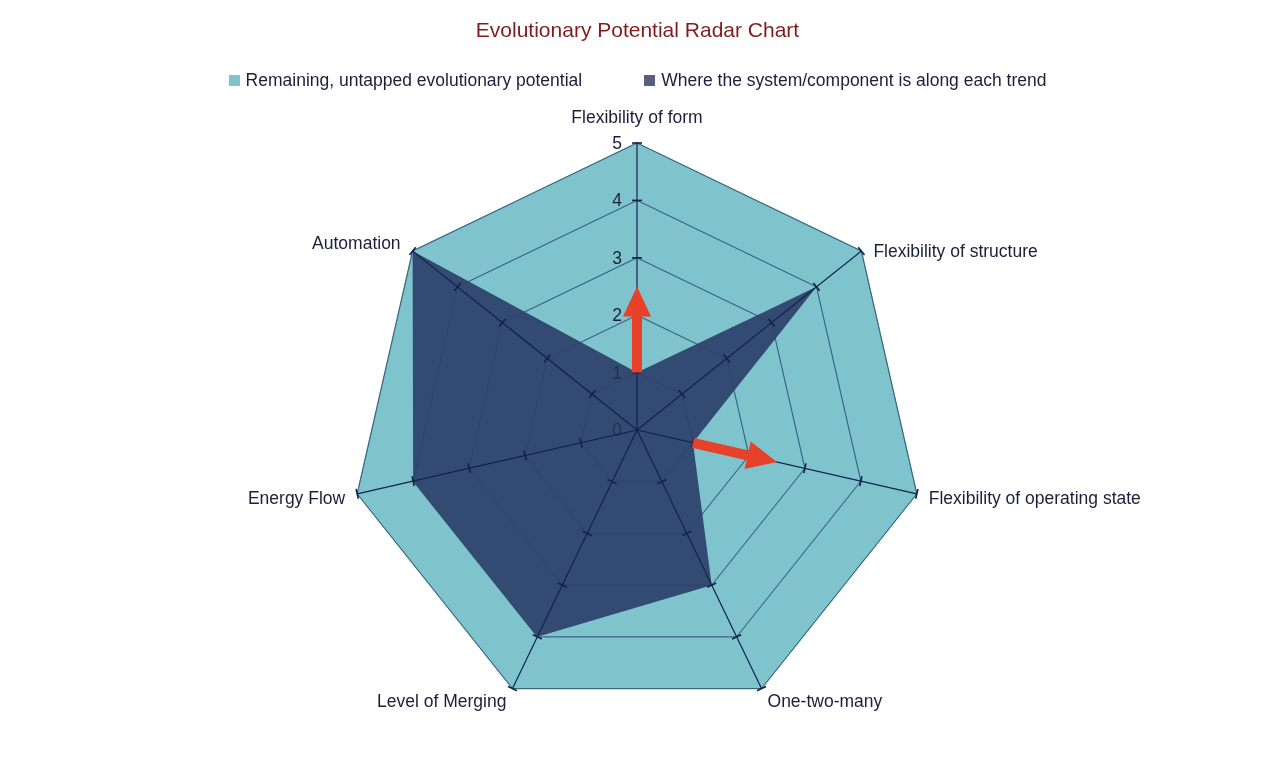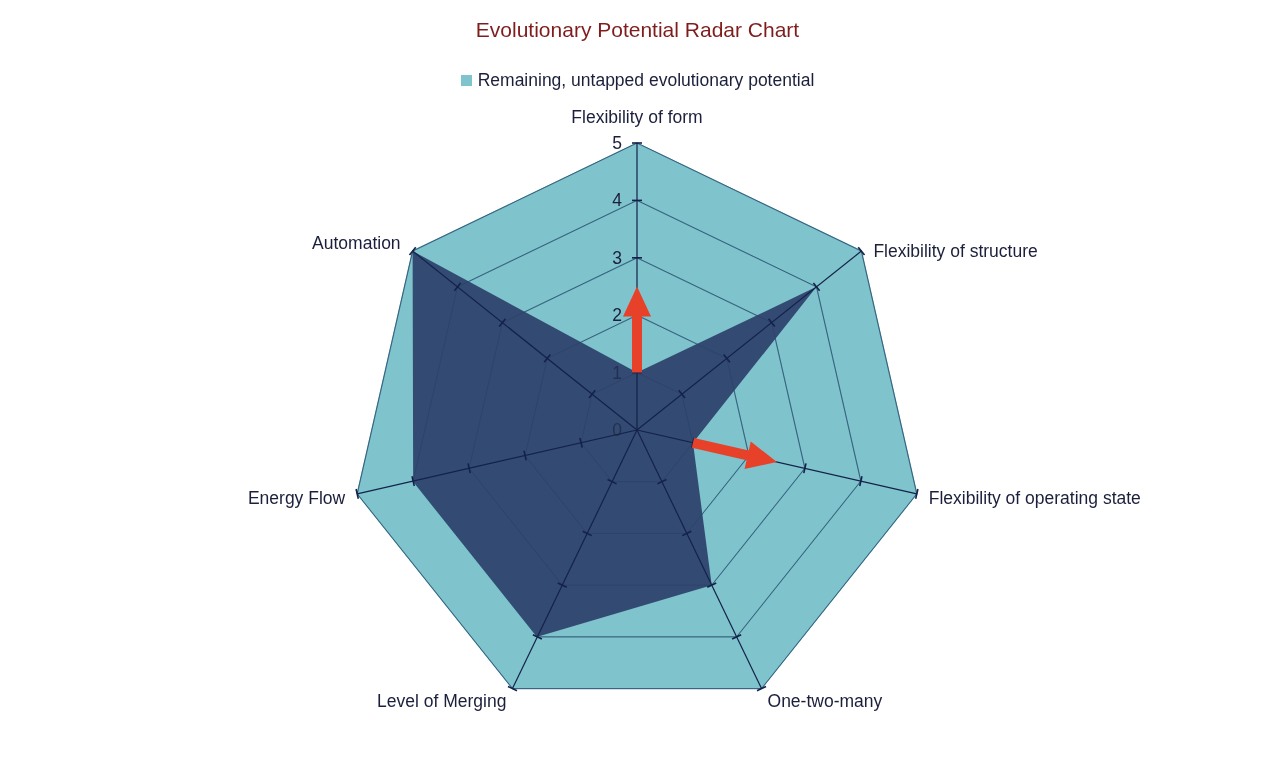--- a/index.html
+++ b/index.html
@@ -17,20 +17,24 @@
 </style>
 </head>
 <body>
 
 <div class="title">Evolutionary Potential Radar Chart</div>
 
 <div class="legend">
   <div class="legend-item">
     <span class="swatch" style="background:#7fc3cc"></span>
     <span>Remaining, untapped evolutionary potential</span>
+  </div>
+  <div class="legend-item">
+    <span class="swatch" style="background:#5a5f80"></span>
+    <span>Where the system/component is along each trend</span>
   </div>
 </div>
 
 <svg id="radar" width="1275" height="763">
     <polygon points="637,143 861.3856354683246,251.0584268665435 916.8043107961834,493.86350804546225 761.5246331267392,688.5780650879942 512.4753668732608,688.5780650879942 357.19568920381664,493.86350804546225 412.61436453167545,251.05842686654353" fill="#7fc3cc"></polygon>
     <polygon points="637,372.6 681.877127093665,394.2116853733087 692.9608621592366,442.77270160909245 661.9049266253478,481.71561301759886 612.0950733746522,481.71561301759886 581.0391378407634,442.77270160909245 592.122872906335,394.2116853733087" fill="none" stroke="#5fa7b2" stroke-width="1.3"></polygon>
     <polygon points="637,315.2 726.7542541873298,358.42337074661737 748.9217243184734,455.5454032181849 686.8098532506957,533.4312260351977 587.1901467493043,533.4312260351977 525.0782756815266,455.5454032181849 547.2457458126702,358.4233707466174" fill="none" stroke="#5fa7b2" stroke-width="1.3"></polygon>
     <polygon points="637,257.8 771.6313812809947,322.6350561199261 804.88258647771,468.31810482727735 711.7147798760435,585.1468390527966 562.2852201239565,585.1468390527966 469.11741352229,468.31810482727735 502.36861871900527,322.6350561199261" fill="none" stroke="#5fa7b2" stroke-width="1.3"></polygon>
     <polygon points="637,200.4 816.5085083746596,286.8467414932348 860.8434486369467,481.0908064363698 736.6197065013913,636.8624520703954 537.3802934986087,636.8624520703954 413.1565513630533,481.0908064363698 457.49149162534036,286.84674149323484" fill="none" stroke="#5fa7b2" stroke-width="1.3"></polygon>
     <polygon points="637,143 861.3856354683246,251.0584268665435 916.8043107961834,493.86350804546225 761.5246331267392,688.5780650879942 512.4753668732608,688.5780650879942 357.19568920381664,493.86350804546225 412.61436453167545,251.05842686654353" fill="none" stroke="#5fa7b2" stroke-width="1.3"></polygon>

